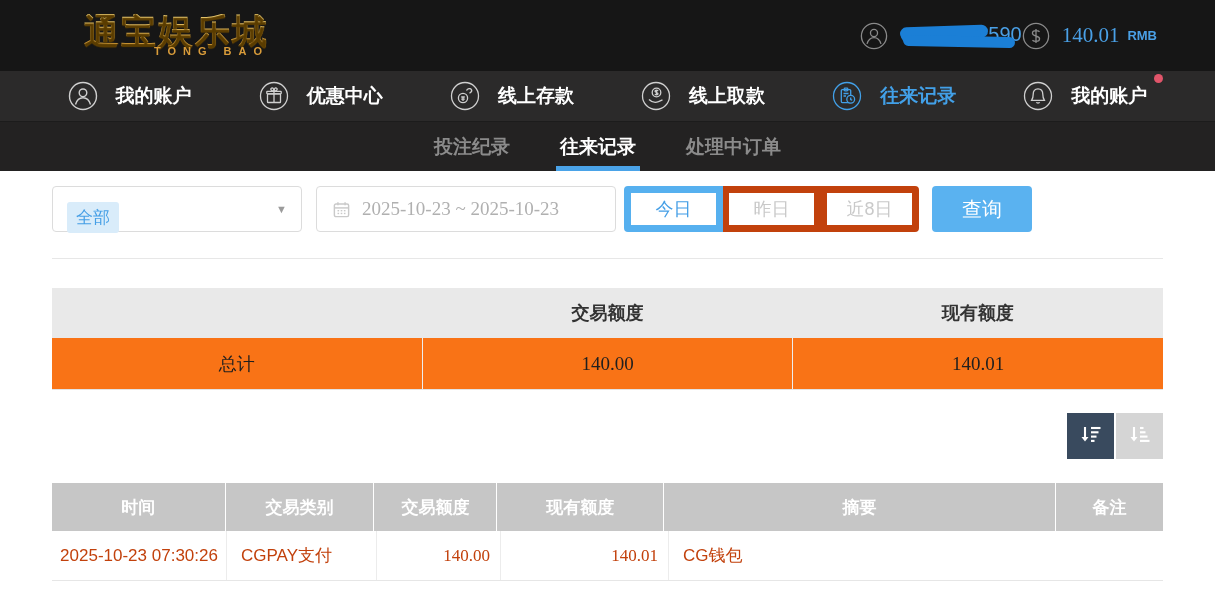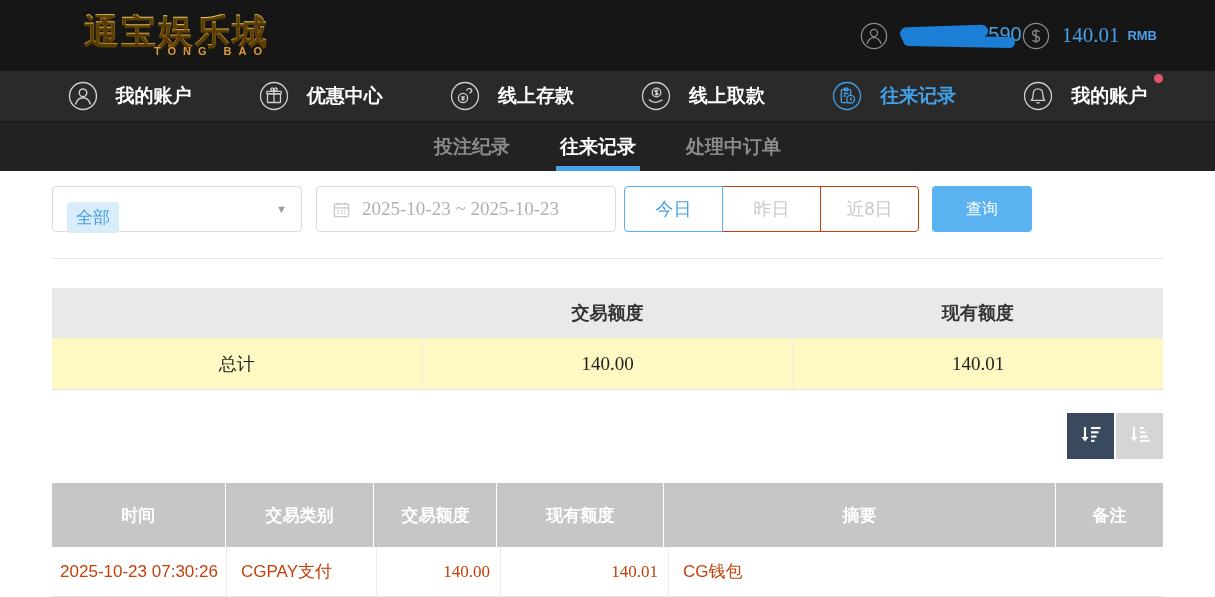--- a/index.html
+++ b/index.html
@@ -62,51 +62,51 @@
   .filter-row { margin-top:15px; height:46px; display:flex; align-items:stretch; }
   .type-select { width:250px; border:1px solid #dcdcdc; border-radius:4px; display:flex;
     align-items:center; justify-content:space-between; padding:0 14px; cursor:pointer; background:#fff; }
   .chip-tag { background:#d9ecfa; color:#459fe6; font-size:17px; padding:4px 9px; border-radius:3px;margin-top:16px; }
   .caret { color:#9b9b9b; font-size:11px; }
   .date-input { width:300px; margin-left:14px; border:1px solid #dcdcdc; border-radius:4px;
     display:flex; align-items:center; padding:0 15px; gap:11px; cursor:pointer; background:#fff; }
   .cal-ic { width:19px; height:19px; color:#c9c9c9; flex:0 0 auto; }
   .date-text { font-family:"Liberation Serif","DejaVu Serif",serif; font-size:19px; color:#b0b0b0; }
   .btn-group { display:flex; margin-left:8px; }
-  .qbtn { width:99px; border:1px solid #c2410c; background:#fff; color:#c9c9c9; font-size:18px;
+  .qbtn { width:99px; border:7px solid #c2410c; background:#fff; color:#c9c9c9; font-size:18px;
     display:flex; align-items:center; justify-content:center; cursor:pointer; margin-left:-1px; }
   .qbtn:first-child { border-radius:4px 0 0 4px; margin-left:0; }
   .qbtn:last-child { border-radius:0 4px 4px 0; }
   .qbtn.active { border-color:#56b0ef; color:#459fe6; z-index:1; }
   .search-btn { width:100px; margin-left:13px; background:#5ab2f0; border:none; border-radius:4px;
-    color:#fff; font-size:16px; cursor:pointer; display:flex; align-items:center; justify-content:center; }
+    color:#fff; font-size:20px; cursor:pointer; display:flex; align-items:center; justify-content:center; }
 
   .divider { margin-top:26px; border-top:1px solid #e7e7e7; }
 
   
   .summary { margin-top:29px; }
   .summary-header { display:flex; height:50px; background:#e9e9e9; align-items:center; }
   .sh-cell { flex:1; text-align:center; font-size:18px; color:#333; font-weight:600; }
-  .summary-row { display:flex; height:52px; align-items:center; border-bottom:1px solid #e3e3e3; background:#fef9c3; }
+  .summary-row { display:flex; height:52px; align-items:center; border-bottom:1px solid #e3e3e3; background:#f97316; }
   .sr-cell { flex:1; text-align:center; font-size:18px; color:#1f1f1f;
     align-self:stretch; display:flex; align-items:center; justify-content:center; }
   .sr-cell + .sr-cell { border-left:1px solid #eeeeee; }
   .sr-cell.num { font-family:"Liberation Serif","DejaVu Serif",serif; font-size:19px; }
 
   
   .sort-row { margin-top:23px; display:flex; justify-content:flex-end; gap:2px; }
   .sort-btn { width:47px; height:46px; border:none; display:flex; align-items:center;
     justify-content:center; cursor:pointer; }
   .sort-btn.desc { background:#394a5e; }
   .sort-btn.asc  { background:#d5d5d5; }
   .sort-btn svg { width:26px; height:26px; }
 
   
   .records { margin-top:24px; }
-  .thead { display:flex; height:64px; background:#c6c6c6; align-items:stretch; }
+  .thead { display:flex; height:48px; background:#c6c6c6; align-items:stretch; }
   .th { color:#fff; font-weight:bold; font-size:17px; display:flex; align-items:center;
     justify-content:center; }
   .th + .th { border-left:1px solid #ffffff; }
   .trow { display:flex; height:50px; align-items:stretch; border-bottom:1px solid #e6e6e6; background:#fff; }
   .td { font-size:17px; color:#c2410c; display:flex; align-items:center;text-align:right; }
   .td + .td { border-left:1px solid #ececec; }
   .c0 { width:174px; justify-content:center; }
   .c1 { width:150px; justify-content:flex-start; padding-left:14px; }
   .c2 { width:124px; justify-content:flex-end; padding-right:10px; }
   .c3 { width:168px; justify-content:flex-end; padding-right:10px; }

